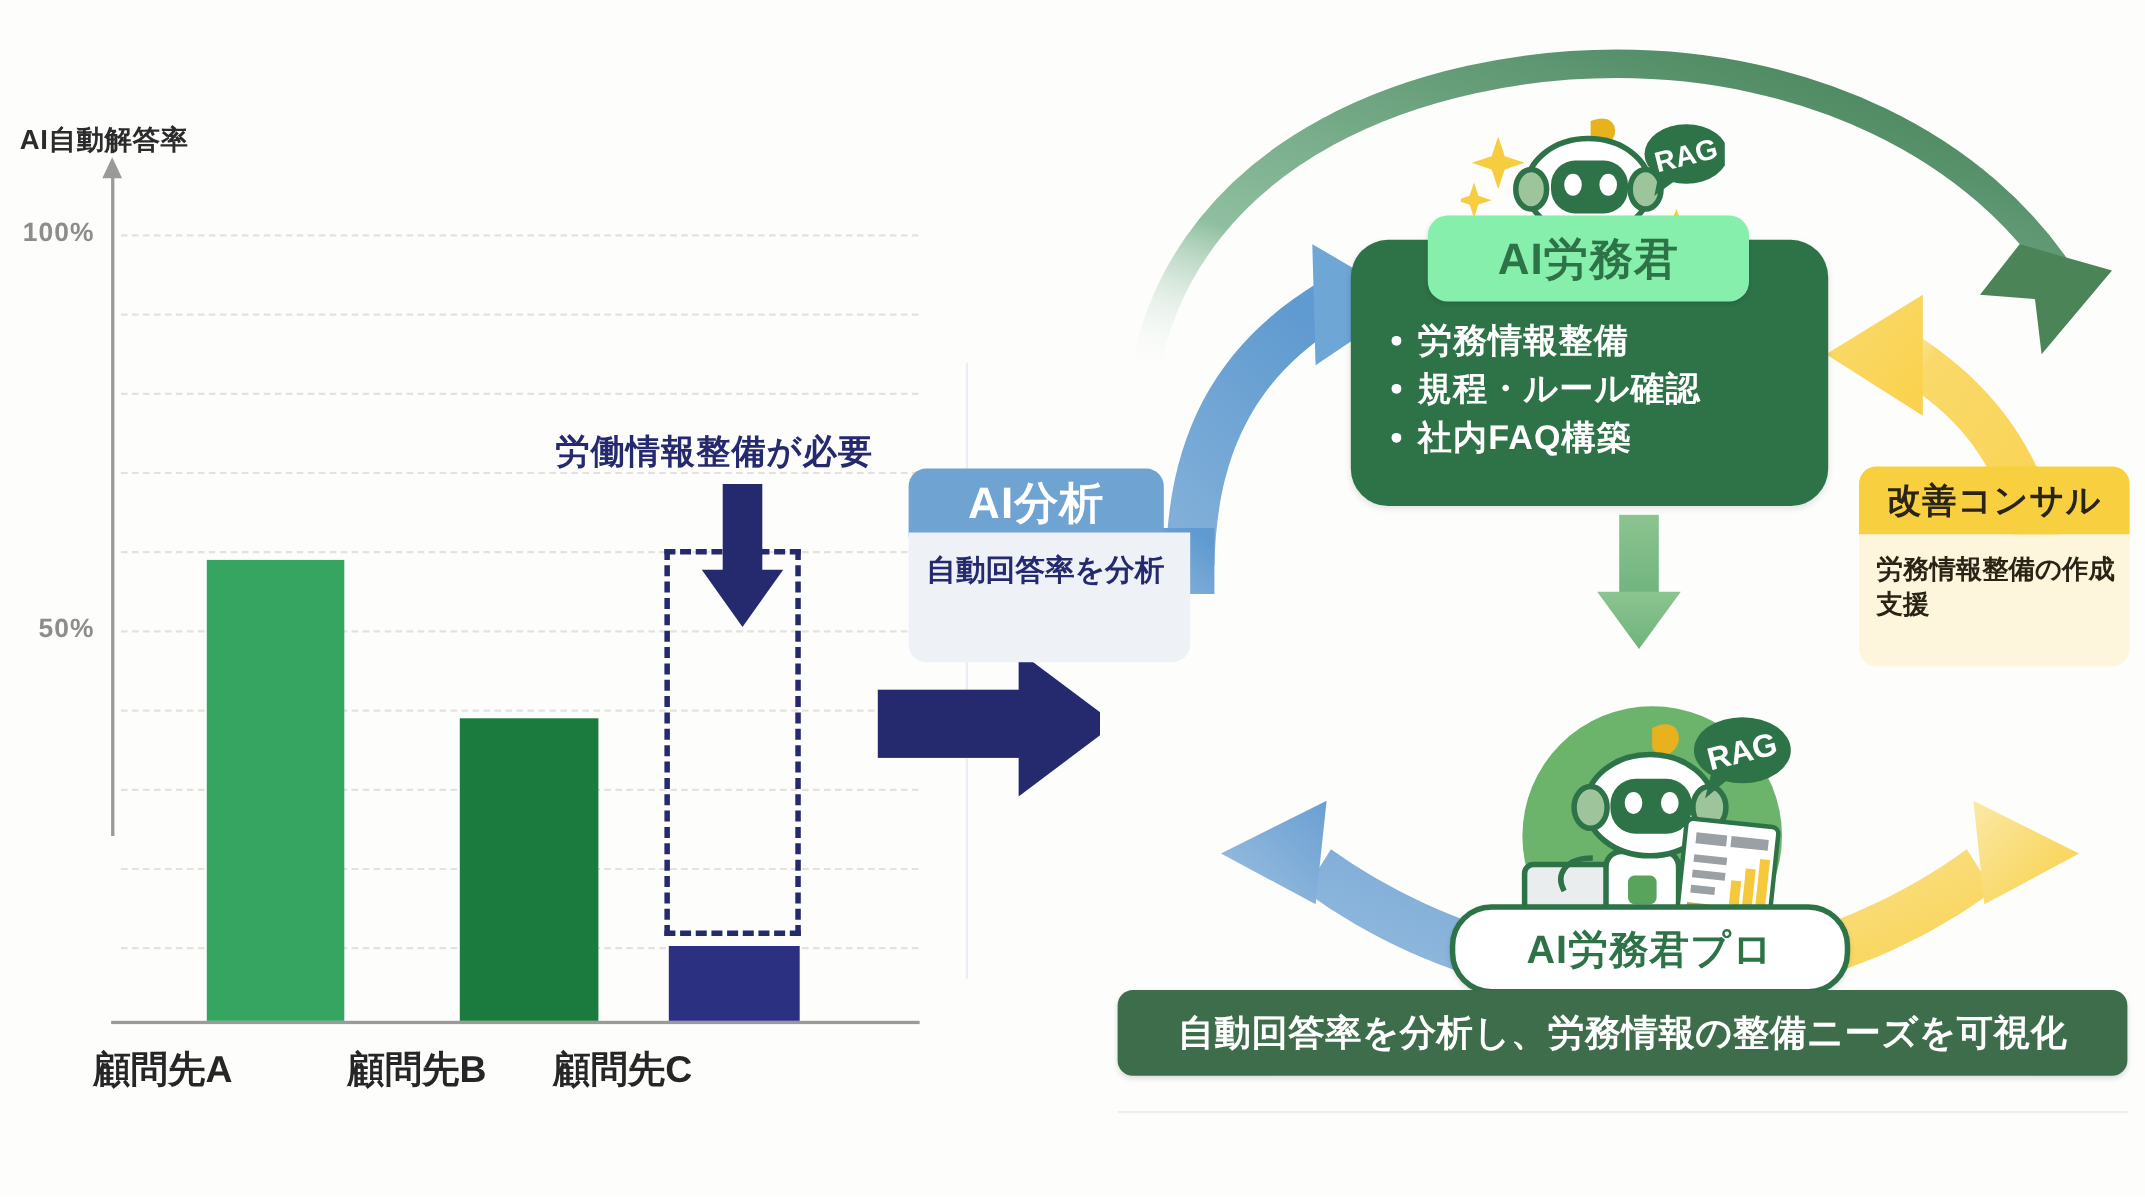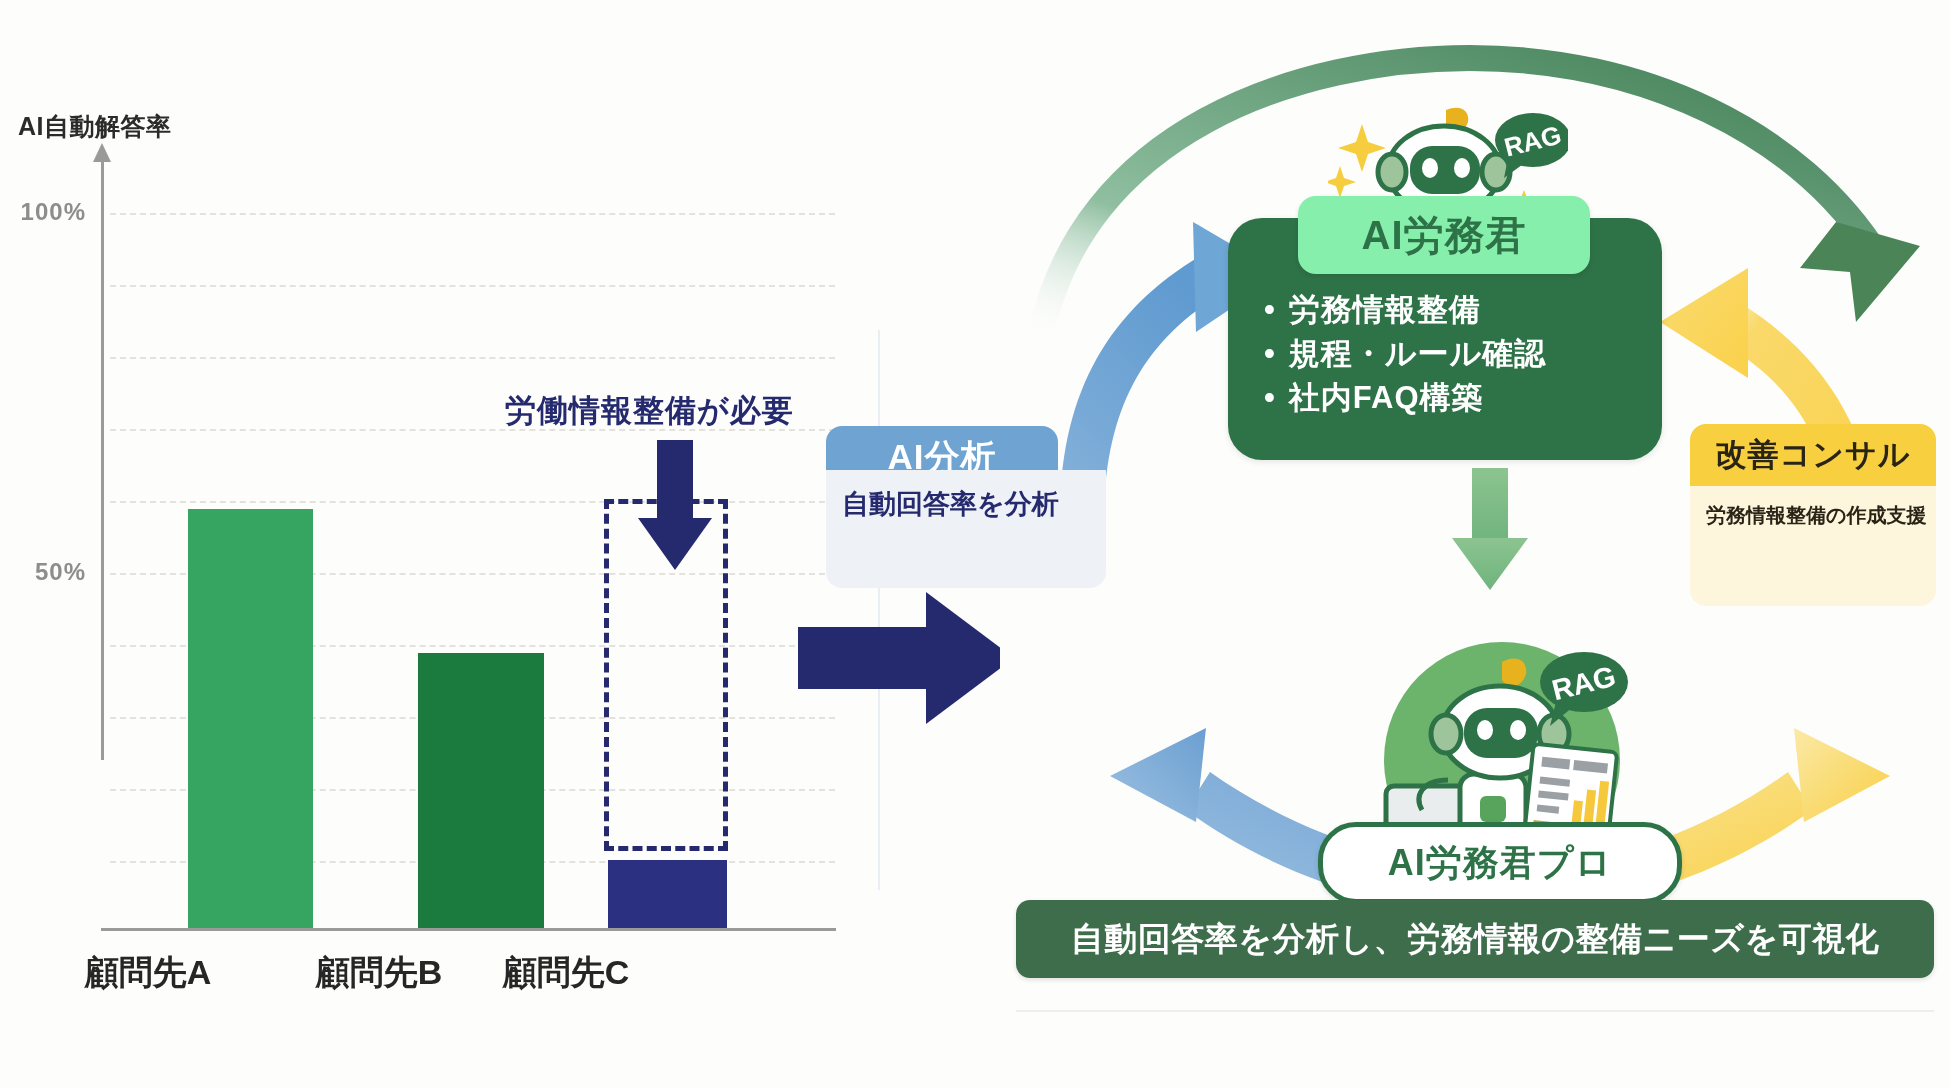--- a/index.html
+++ b/index.html
@@ -120,42 +120,42 @@
     color:#2e7247;font-size:36px;font-weight:bold;letter-spacing:1px;
     box-shadow:0 2px 5px rgba(0,0,0,.12);
   }
 
   
   #blue-card{position:absolute;left:-174px;top:416px;width:232px;height:180px;}
   #blue-card .hd{
     position:absolute;left:0;top:0;width:232px;height:62px;
     background:#6fa3d2;border-radius:16px 16px 0 0;
     display:flex;align-items:center;justify-content:center;
-    color:#ffffff;font-size:35px;font-weight:bold;letter-spacing:1px;
+    color:#ffffff;font-size:40px;font-weight:bold;letter-spacing:1px;
   }
   #blue-card .bd{
-    position:absolute;left:0;top:44px;width:280px;height:118px;
+    position:absolute;left:0;top:58px;width:256px;height:118px;
     background:#eef1f6;border-radius:0 0 16px 16px;
     padding:16px 0 0 16px;box-sizing:border-box;
     color:#252a6e;font-size:27px;font-weight:bold;line-height:1.35;
   }
 
   
   #yellow-card{position:absolute;left:690px;top:414px;width:246px;height:182px;border-radius:21px;}
   #yellow-card .hd{
     position:absolute;left:0;top:0;width:246px;height:62px;
     background:#f7cf3f;border-radius:16px 16px 0 0;
     display:flex;align-items:center;justify-content:center;
     color:#2a2417;font-size:31px;font-weight:bold;letter-spacing:1px;
   }
   #yellow-card .bd{
     position:absolute;left:0;top:62px;width:246px;height:120px;
     background:#fdf6dc;border-radius:0 0 16px 16px;
     padding:16px 0 0 16px;box-sizing:border-box;
-    color:#2a2417;font-size:20px;font-weight:bold;line-height:1.35;
+    color:#2a2417;font-size:24px;font-weight:bold;line-height:1.35;
   }
 
   
   #banner{
     position:absolute;left:16px;top:890px;width:918px;height:78px;
     background:#3e6d4b;border-radius:14px;
     display:flex;align-items:center;justify-content:center;
     color:#ffffff;font-size:33px;font-weight:bold;letter-spacing:.5px;
     box-shadow:0 2px 5px rgba(0,0,0,.12);
   }

